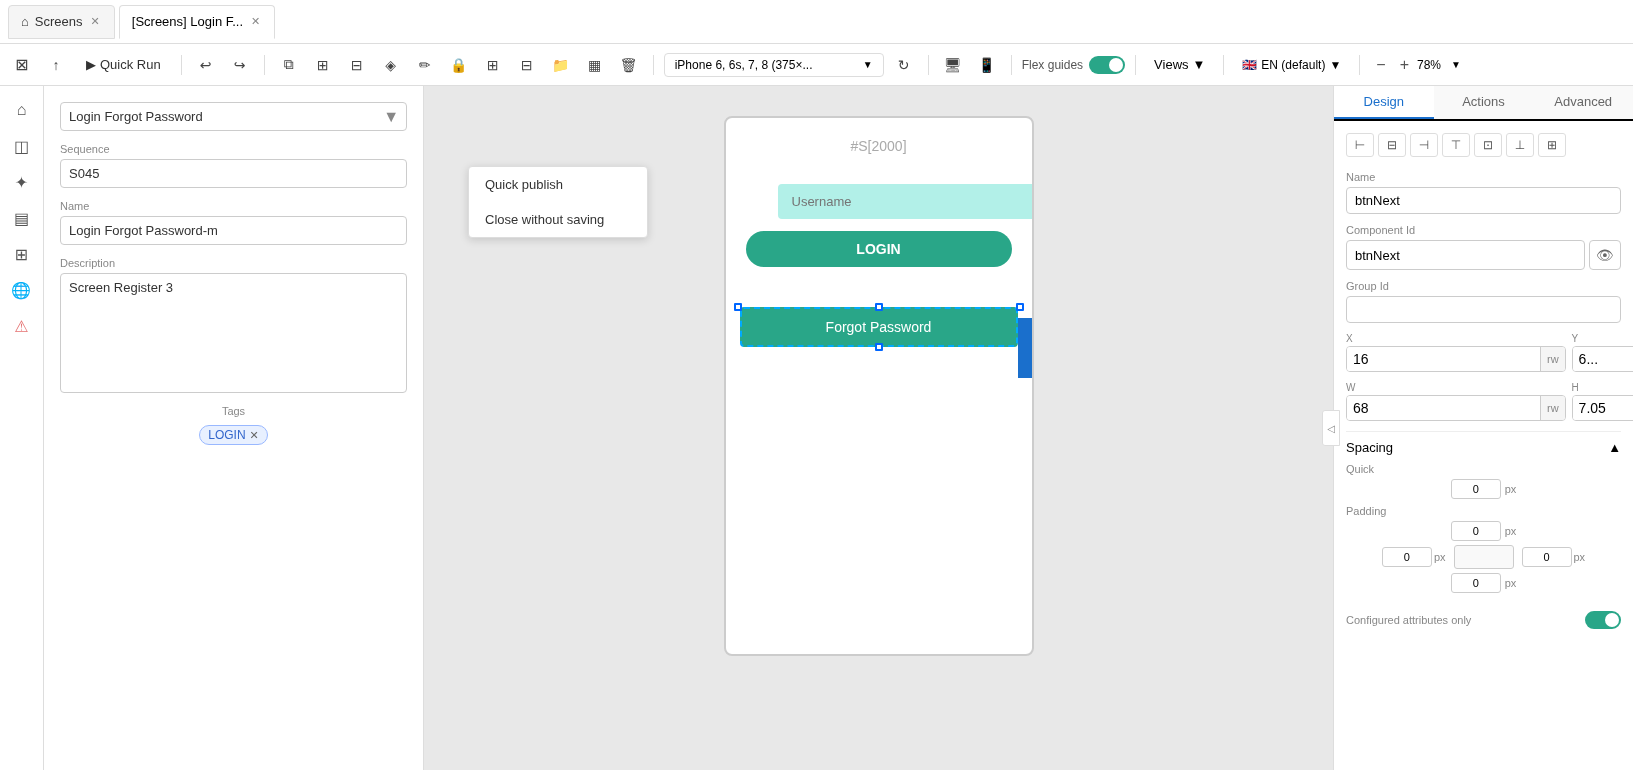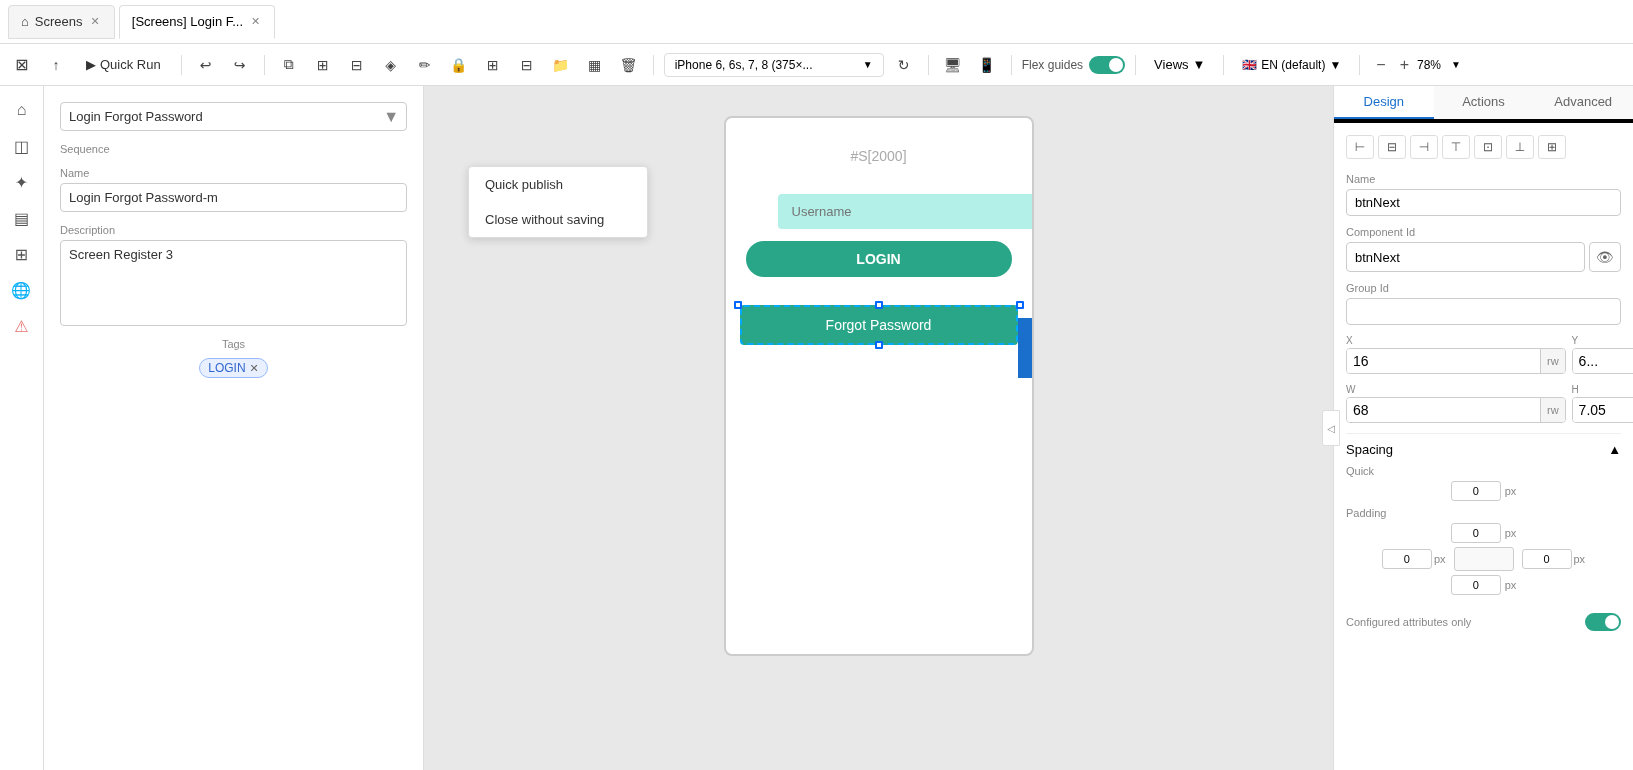--- a/index.html
+++ b/index.html
@@ -178,21 +178,21 @@
     }
     .prop-textarea {
       width: 100%;
       padding: 6px 8px;
       border: 1px solid #ccc;
       border-radius: 4px;
       font-size: 13px;
       color: #333;
       background: #fff;
       resize: none;
-      height: 86px;
+      height: 120px;
     }
     .tags-section {
       display: flex;
       flex-direction: column;
       gap: 8px;
       text-align: center;
     }
     .tag {
       display: inline-flex;
       align-items: center;
@@ -285,21 +285,21 @@
     
     .right-panel {
       width: 300px;
       background: #fff;
       border-left: 1px solid #ddd;
       display: flex;
       flex-direction: column;
     }
     .right-panel-tabs {
       display: flex;
-      border-bottom: 4px solid #000000;
+      border-bottom: 2px solid #000000;
       background: #f9f9f9;
     }
     .right-tab {
       flex: 1;
       padding: 8px 4px;
       text-align: center;
       font-size: 13px;
       cursor: pointer;
       color: #666;
       border-bottom: 2px solid transparent;
@@ -536,21 +536,21 @@
       border: none;
       background: transparent;
       cursor: pointer;
       font-size: 16px;
       color: #555;
     }
     .phone-screen-label {
       color: #aaa;
       font-size: 14px;
       text-align: center;
-      padding: 30px 0 10px;
+      padding: 20px 0 10px;
     }
     .collapse-panel-btn {
       position: absolute;
       left: -12px;
       top: 50%;
       transform: translateY(-50%);
       width: 18px;
       height: 36px;
       background: #fff;
       border: 1px solid #ddd;
@@ -673,20 +673,21 @@
       <div class="prop-select-wrapper">
         <select class="prop-select">
           <option>Login Forgot Password</option>
         </select>
         <span class="prop-select-arrow">▼</span>
       </div>
     </div>
 
     <div class="prop-field">
       <label class="prop-label">Sequence</label>
+      <input class="prop-input" type="text" value="S045" style="">
     </div>
 
     <div class="prop-field">
       <label class="prop-label">Name</label>
       <input class="prop-input" type="text" value="Login Forgot Password-m" style="">
     </div>
 
     <div class="prop-field">
       <label class="prop-label">Description</label>
       <textarea class="prop-textarea" style="">Screen Register 3</textarea>
@@ -713,21 +714,21 @@
     <div class="phone-frame">
       <div class="phone-screen-label">#S[2000]</div>
 
       <div style="width: 14px; height: 60px; background: #1a6fcc; position: absolute; right: 0; top: 200px;"></div>
 
       <div class="login-form">
         <input class="login-input-field" type="text" placeholder="Username" style="">
         <div class="login-btn">LOGIN</div>
       </div>
 
-      <div style="padding: 0 6px; margin-top: 8px; position: relative;">
+      <div style="padding: 0 6px; margin-top: 20px; position: relative;">
         <div class="forgot-password-btn">Forgot Password</div>
 
         <div class="selection-handle" style="top: -4px; left: 8px;"></div>
         <div class="selection-handle" style="top: -4px; left: 50%; transform: translateX(-50%);"></div>
         <div class="selection-handle" style="top: -4px; right: 8px;"></div>
         <div class="selection-handle" style="bottom: -4px; left: 50%; transform: translateX(-50%);"></div>
       </div>
     </div>
   </div>
 

